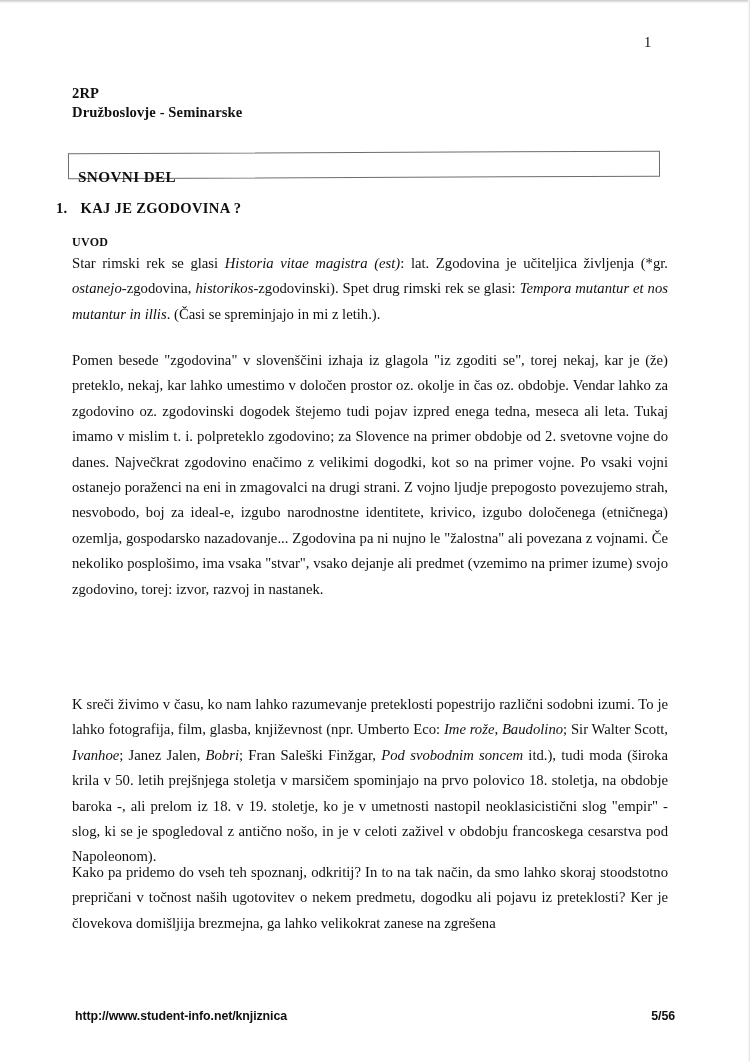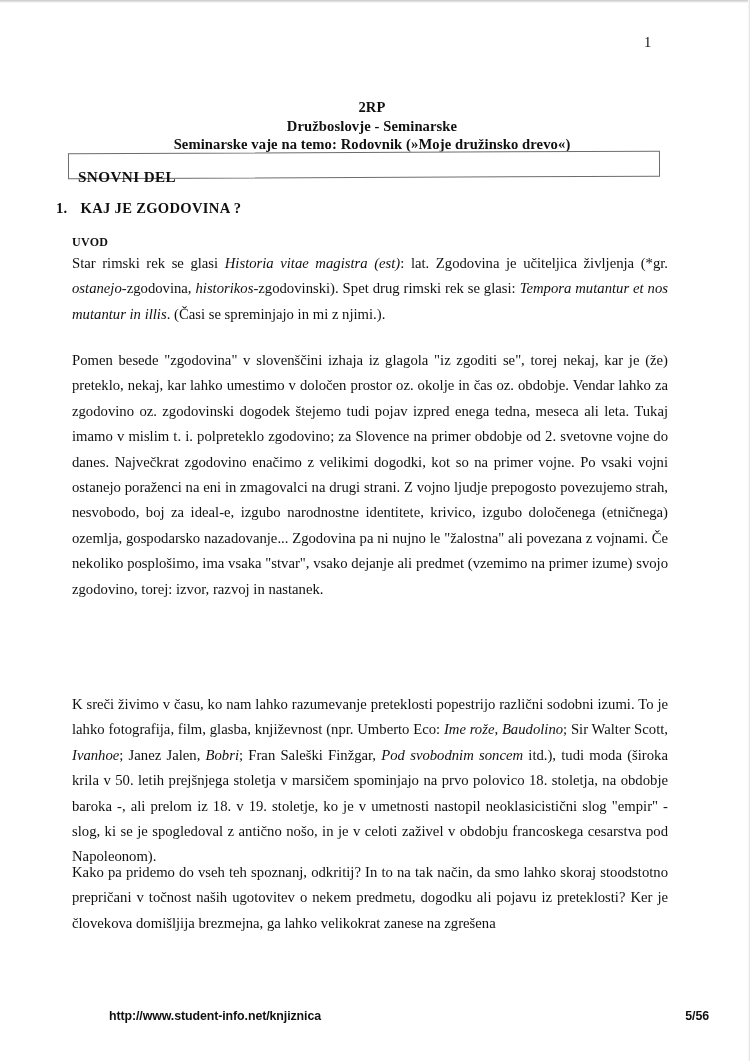--- a/index.html
+++ b/index.html
@@ -37,28 +37,27 @@
   .page-number-top {
     position: absolute;
     top: 34px;
     left: 644px;
     font-size: 14.5px;
     letter-spacing: 0.2px;
   }
 
   .header-block {
     position: absolute;
-    top: 98px;
+    top: 84px;
     left: 72px;
     width: 600px;
     font-weight: bold;
     font-size: 14.6px;
     line-height: 18.6px;
     letter-spacing: 0.1px;
-    text-align: center;
   }
   .header-block div { white-space: nowrap; }
 
   .section-box {
     position: absolute;
     top: 152px;
     left: 68px;
     width: 592px;
     height: 26px;
     border: 1.3px solid #6d6d6d;
@@ -115,49 +114,47 @@
     left: 75px;
     top: 1009px;
     width: 600px;
     font-family: "Liberation Sans", "DejaVu Sans", sans-serif;
     font-weight: bold;
     font-size: 12.4px;
     display: flex;
     justify-content: space-between;
     align-items: baseline;
     letter-spacing: -0.1px;
-    margin-left: 34px;
   }
 </style>
 </head>
 <body>
 
 <div class="page">
 
   <div class="scan-edge-top"></div>
   <div class="scan-edge-right"></div>
 
   <div class="page-number-top">1</div>
 
   <div class="header-block">
     <div>2RP</div>
     <div>Družboslovje - Seminarske</div>
-    <div>Seminarske vaje na temo: Rodovnik (»Moje družinsko drevo«)</div>
   </div>
 
   <div class="section-box"></div>
   <div class="section-box-label">SNOVNI DEL</div>
 
   <div class="numbered-heading">
     <span class="num">1.</span><span>KAJ JE ZGODOVINA ?</span>
   </div>
 
   <div class="intro-label">UVOD</div>
 
-  <div class="body-text p-uvod"><span>Star rimski rek se glasi </span><i>Historia vitae magistra (est)</i><span>: lat. Zgodovina je učiteljica življenja (*gr. </span><i>ostanejo</i><span>-zgodovina, </span><i>historikos</i><span>-zgodovinski). Spet drug rimski rek se glasi: </span><i>Tempora mutantur et nos mutantur in illis</i><span>. (Časi se spreminjajo in mi z njimi.).</span></div>
+  <div class="body-text p-uvod"><span>Star rimski rek se glasi </span><i>Historia vitae magistra (est)</i><span>: lat. Zgodovina je učiteljica življenja (*gr. </span><i>ostanejo</i><span>-zgodovina, </span><i>historikos</i><span>-zgodovinski). Spet drug rimski rek se glasi: </span><i>Tempora mutantur et nos mutantur in illis</i><span>. (Časi se spreminjajo in mi z letih.).</span></div>
 
   <div class="body-text p-two"><span>Pomen besede "zgodovina" v slovenščini izhaja iz glagola "iz zgoditi se", torej nekaj, kar je (že) preteklo, nekaj, kar lahko umestimo v določen prostor oz. okolje in čas oz. obdobje. Vendar lahko za zgodovino oz. zgodovinski dogodek štejemo tudi pojav izpred enega tedna, meseca ali leta. Tukaj imamo v mislim t. i. polpreteklo zgodovino; za Slovence na primer obdobje od 2. svetovne vojne do danes. Največkrat zgodovino enačimo z velikimi dogodki, kot so na primer vojne. Po vsaki vojni ostanejo poraženci na eni in zmagovalci na drugi strani. Z vojno ljudje prepogosto povezujemo strah, nesvobodo, boj za ideal-e, izgubo narodnostne identitete, krivico, izgubo določenega (etničnega) ozemlja, gospodarsko nazadovanje... Zgodovina pa ni nujno le "žalostna" ali povezana z vojnami. Če nekoliko posplošimo, ima vsaka "stvar", vsako dejanje ali predmet (vzemimo na primer izume) svojo zgodovino, torej: izvor, razvoj in nastanek.</span></div>
 
   <div class="body-text p-three"><span>K sreči živimo v času, ko nam lahko razumevanje preteklosti popestrijo različni sodobni izumi. To je lahko fotografija, film, glasba, književnost (npr. Umberto Eco: </span><i>Ime rože</i><span>, </span><i>Baudolino</i><span>; Sir Walter Scott, </span><i>Ivanhoe</i><span>; Janez Jalen, </span><i>Bobri</i><span>; Fran Saleški Finžgar, </span><i>Pod svobodnim soncem</i><span> itd.), tudi moda (široka krila v 50. letih prejšnjega stoletja v marsičem spominjajo na prvo polovico 18. stoletja, na obdobje baroka -, ali prelom iz 18. v 19. stoletje, ko je v umetnosti nastopil neoklasicistični slog "empir" - slog, ki se je spogledoval z antično nošo, in je v celoti zaživel v obdobju francoskega cesarstva pod Napoleonom).</span></div>
 
   <div class="body-text p-four"><span>Kako pa pridemo do vseh teh spoznanj, odkritij? In to na tak način, da smo lahko skoraj stoodstotno prepričani v točnost naših ugotovitev o nekem predmetu, dogodku ali pojavu iz preteklosti? Ker je človekova domišljija brezmejna, ga lahko velikokrat zanese na zgrešena</span></div>
 
   <div class="footer">
     <span>http://www.student-info.net/knjiznica</span>
     <span>5/56</span>

